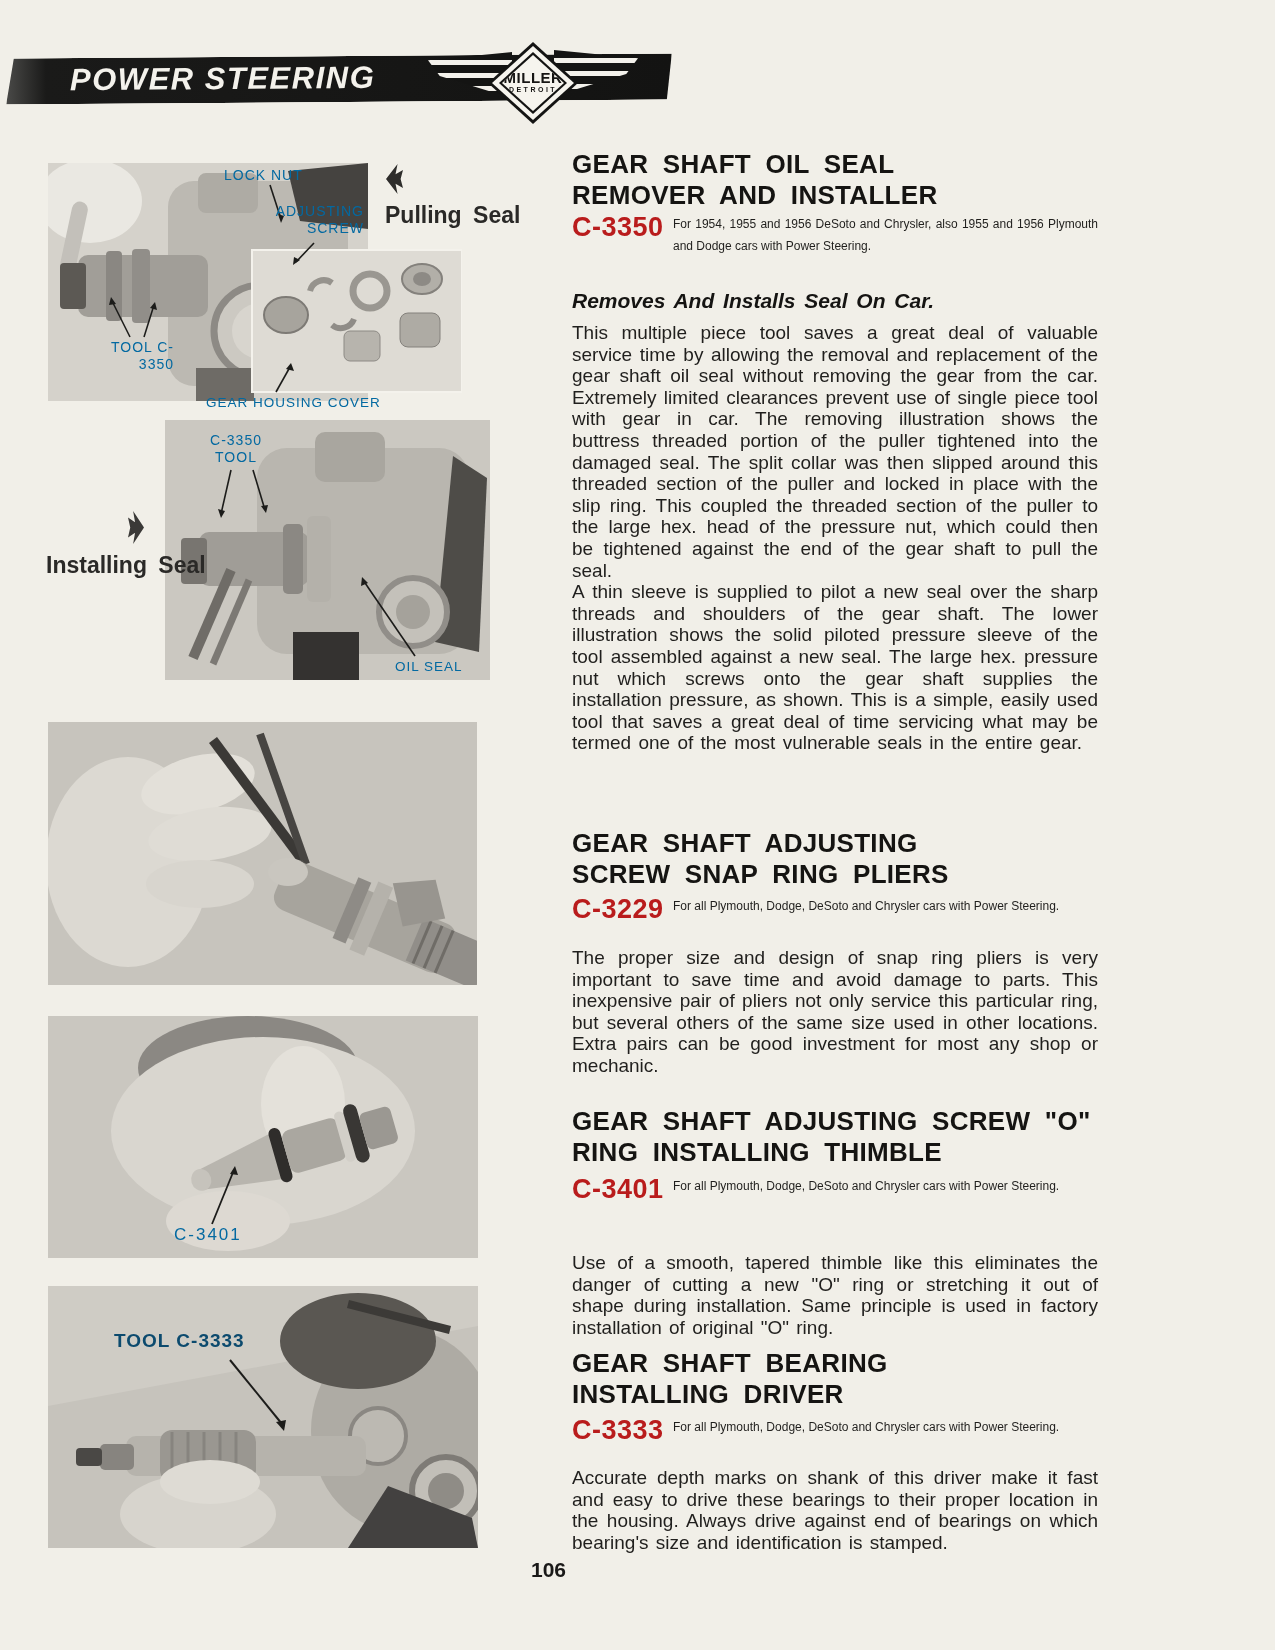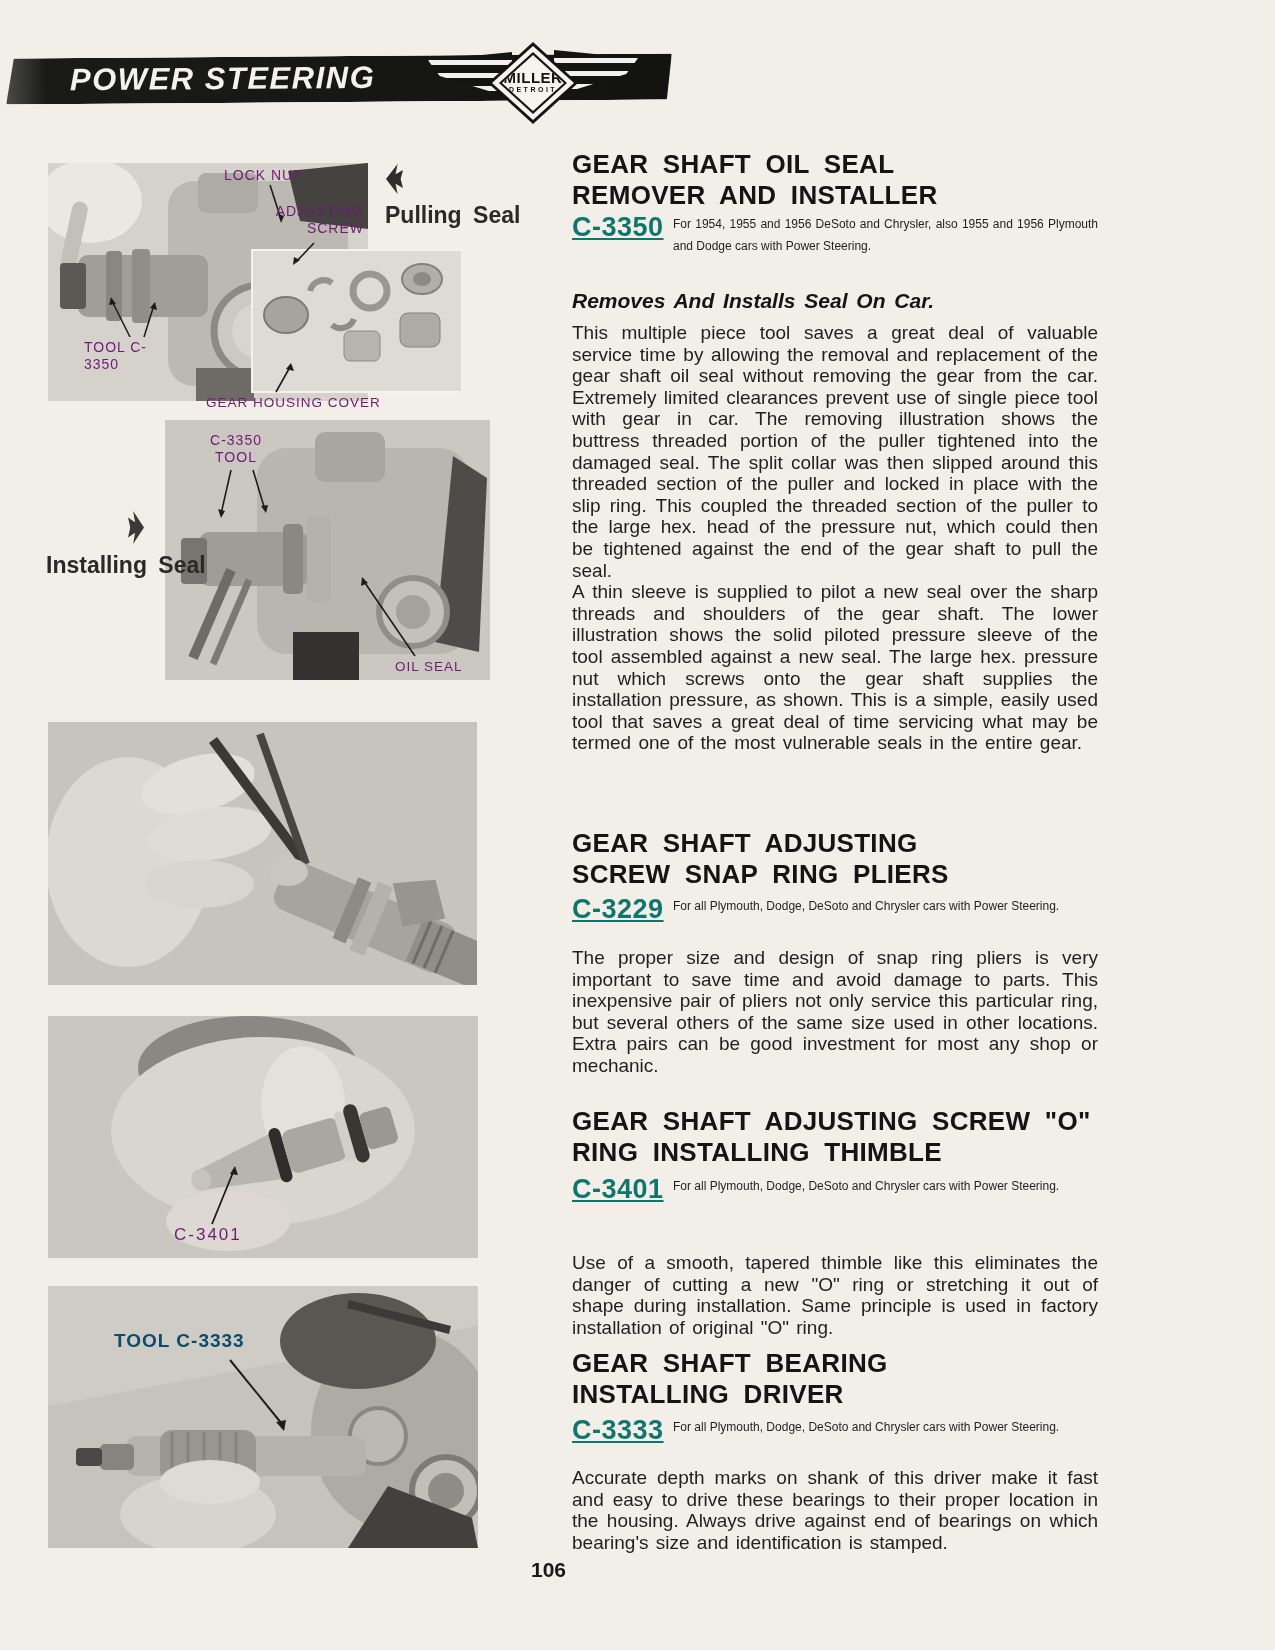--- a/index.html
+++ b/index.html
@@ -30,38 +30,38 @@
   .dia{clip-path:polygon(50% 0,100% 50%,50% 100%,0 50%);}
   .d1{left:60px;top:0;width:90px;height:82px;background:#141413;}
   .d2{left:4px;top:4px;width:82px;height:74px;background:#f6f4ee;}
   .d3{left:7px;top:6px;width:68px;height:62px;background:#141413;}
   .d4{left:3px;top:3px;width:62px;height:56px;background:#f6f4ee;text-align:center;}
   .logo-brand{margin-top:14px;font-size:15px;font-weight:700;letter-spacing:.5px;color:#161514;}
   .logo-city{font-size:7px;font-weight:700;letter-spacing:2.5px;color:#161514;}
   
   .fig svg{position:absolute;left:0;top:0;}
   .figlabel{
-    position:absolute;font-size:14px;color:#701a75;letter-spacing:1px;line-height:17px;
+    position:absolute;font-size:14px;color:#0369a1;letter-spacing:1px;line-height:17px;
   }
   .caption{font-size:23px;font-weight:700;word-spacing:5px;color:#2a2927;white-space:nowrap;}
   .arrow-l{
     background:#2e2d2b;
     clip-path:polygon(0 50%,68% 0,56% 34%,100% 20%,86% 50%,100% 80%,56% 66%,68% 100%);
   }
   .arrow-r{
     background:#3a3937;
     clip-path:polygon(100% 50%,32% 0,44% 34%,0 20%,14% 50%,0 80%,44% 66%,32% 100%);
   }
   
   .col{left:572px;width:526px;}
   .sec-title{font-size:26px;font-weight:700;line-height:31px;word-spacing:7px;
     letter-spacing:.3px;color:#151412;white-space:nowrap;}
   .toolrow{display:flex;}
   .toolnum{width:101px;flex:none;font-size:27px;font-weight:700;letter-spacing:.5px;
-    color:#0f766e;margin-top:-2px;text-decoration:underline;}
+    color:#b91c1c;margin-top:-2px;}
   .toolapp{flex:1;font-size:12px;line-height:21.6px;text-align:justify;}
   .subhead{font-size:21px;font-weight:700;font-style:italic;word-spacing:3px;color:#151412;}
   .para p{margin:0;font-size:19px;line-height:21.6px;text-align:justify;word-spacing:2px;}
   .pageno{font-size:21px;font-weight:700;color:#1a1918;}
 </style>
 </head>
 <body>
 
 <div>
 
@@ -112,21 +112,21 @@
       <polygon points="246,94 252,97 245,102" fill="#1c1c1a"></polygon>
       <line x1="82" y1="174" x2="64" y2="138" stroke="#1c1c1a" stroke-width="1.6"></line>
       <polygon points="61,142 68,141 63,134 " fill="#1c1c1a"></polygon>
       <line x1="96" y1="174" x2="106" y2="142" stroke="#1c1c1a" stroke-width="1.6"></line>
       <polygon points="102,145 109,147 107,139" fill="#1c1c1a"></polygon>
       <line x1="228" y1="229" x2="242" y2="204" stroke="#1c1c1a" stroke-width="1.6"></line>
       <polygon points="238,206 246,208 243,200" fill="#1c1c1a"></polygon>
     </svg>
     <div class="figlabel" style="left:176px;top:4px;white-space:nowrap;">LOCK NUT</div>
     <div class="figlabel" style="left:224px;top:40px;width:92px;text-align:right;">ADJUSTING SCREW</div>
-    <div class="figlabel" style="left:36px;top:176px;width:84px;text-align:left;">TOOL C-3350</div>
+    <div class="figlabel" style="left:42px;top:176px;width:84px;text-align:right;">TOOL C-3350</div>
     <div class="figlabel" style="left:158px;top:231px;white-space:nowrap;font-size:13.5px;">GEAR HOUSING COVER</div>
   </div>
   <div class="abs arrow-l" style="left:386px;top:164px;width:17px;height:30px;"></div>
   <div class="abs caption" style="left:385px;top:202px;">Pulling Seal</div>
 
   <div class="abs fig" style="left:165px;top:420px;width:325px;height:260px;">
     <svg width="325" height="260" viewBox="0 0 325 260">
       <rect x="0" y="0" width="325" height="260" fill="#cbc8c1"></rect>
       <rect x="92" y="28" width="212" height="206" rx="30" fill="#b9b6af"></rect>
       <rect x="150" y="12" width="70" height="50" rx="10" fill="#a9a69f"></rect>

